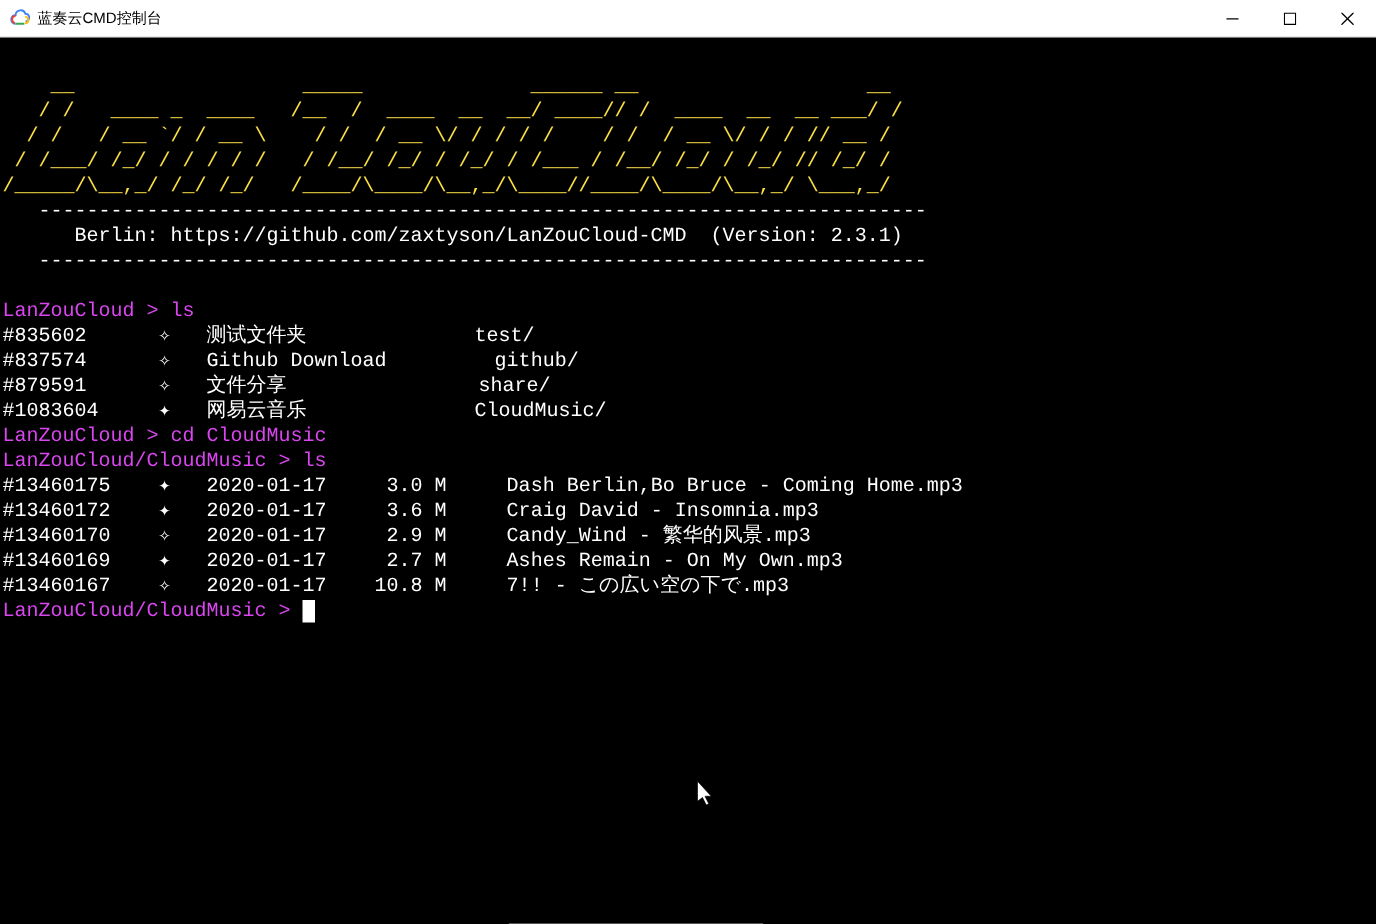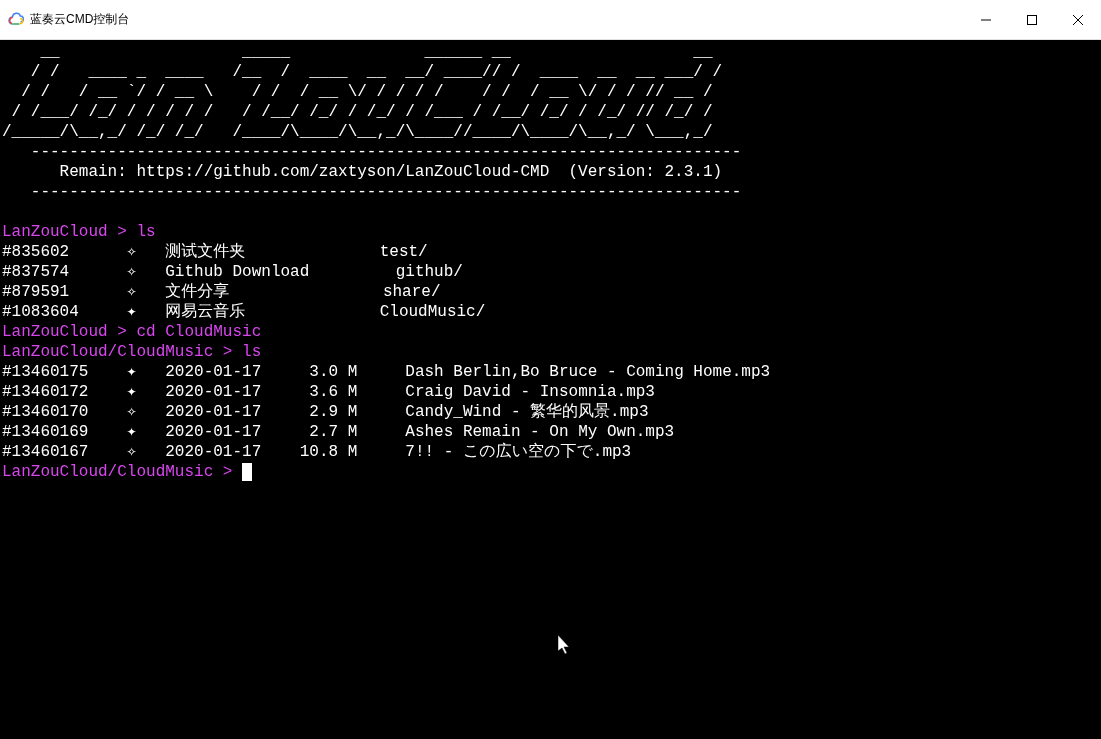--- a/index.html
+++ b/index.html
@@ -4,21 +4,21 @@
   <style>
     * { margin: 0; padding: 0; box-sizing: border-box; }
     body {
       width: 1101px;
       height: 739px;
       background: #fff;
       font-family: "Segoe UI", Tahoma, sans-serif;
       overflow: hidden;
     }
     .titlebar {
-      height: 40px;
+      height: 30px;
       background: #fff;
       display: flex;
       align-items: center;
       padding-left: 8px;
       border-bottom: 1px solid #e0e0e0;
     }
     .app-icon {
       width: 16px;
       height: 16px;
       margin-right: 6px;
@@ -53,22 +53,23 @@
       color: #fff;
       font-family: "Consolas", "Courier New", monospace;
       font-size: 16px;
       line-height: 20px;
       padding: 2px 0 0 2px;
       white-space: pre;
       overflow: hidden;
       position: relative;
     }
     .ascii-art {
-      color: #ffffff;
+      color: #fde047;
       letter-spacing: 0;
+      margin-top: 27px;
     }
     .info-line {
       color: #fff;
     }
     .separator {
       color: #fff;
     }
     .prompt-line {
       color: #d946ef;
     }
@@ -118,18 +119,18 @@
           <line x1="10" y1="0" x2="0" y2="10" stroke="#000" stroke-width="1"></line>
         </svg>
     </div>
   </div>
 </div>
 
 <div class="terminal"><div class="ascii-art">    __                   _____              ______ __                   __
    / /   ____ _  ____   /__  /  ____  __  __/ ____// /  ____  __  __ ___/ /
   / /   / __ `/ / __ \    / /  / __ \/ / / / /    / /  / __ \/ / / // __ / 
  / /___/ /_/ / / / / /   / /__/ /_/ / /_/ / /___ / /__/ /_/ / /_/ // /_/ /  
-/_____/\__,_/ /_/ /_/   /____/\____/\__,_/\____//____/\____/\__,_/ \___,_/   </div><div class="separator">   --------------------------------------------------------------------------</div><div class="info-line">      Remain: https://github.com/zaxtyson/LanZouCloud-CMD  (Version: 2.3.1)</div><div class="separator">   --------------------------------------------------------------------------</div>
+/_____/\__,_/ /_/ /_/   /____/\____/\__,_/\____//____/\____/\__,_/ \___,_/   </div><div class="separator">   --------------------------------------------------------------------------</div><div class="info-line">      Berlin: https://github.com/zaxtyson/LanZouCloud-CMD  (Version: 2.3.1)</div><div class="separator">   --------------------------------------------------------------------------</div>
 <div class="prompt-line"><span>LanZouCloud &gt; </span><span>ls</span></div><div id="folder-listing"><div>#835602      ✧   测试文件夹              test/</div><div>#837574      ✧   Github Download         github/</div><div>#879591      ✧   文件分享                share/</div><div>#1083604     ✦   网易云音乐              CloudMusic/</div></div><div class="prompt-line"><span>LanZouCloud &gt; </span><span>cd CloudMusic</span></div><div class="prompt-line"><span>LanZouCloud/CloudMusic &gt; </span><span>ls</span></div><div id="file-listing"><div>#13460175    ✦   2020-01-17     3.0 M     Dash Berlin,Bo Bruce - Coming Home.mp3</div><div>#13460172    ✦   2020-01-17     3.6 M     Craig David - Insomnia.mp3</div><div>#13460170    ✧   2020-01-17     2.9 M     Candy_Wind - 繁华的风景.mp3</div><div>#13460169    ✦   2020-01-17     2.7 M     Ashes Remain - On My Own.mp3</div><div>#13460167    ✧   2020-01-17    10.8 M     7!! - この広い空の下で.mp3</div></div><div class="prompt-line"><span>LanZouCloud/CloudMusic &gt; </span><span class="cursor-block"></span></div>
   <svg class="mouse-cursor" width="16" height="22" viewBox="0 0 16 22">
     <path d="M0 0 L0 16 L4 13 L7 19 L9 18 L6 12 L11 12 Z" fill="#fff" stroke="#000" stroke-width="0.5"></path>
   </svg>
 </div>
 
 </body></html>

